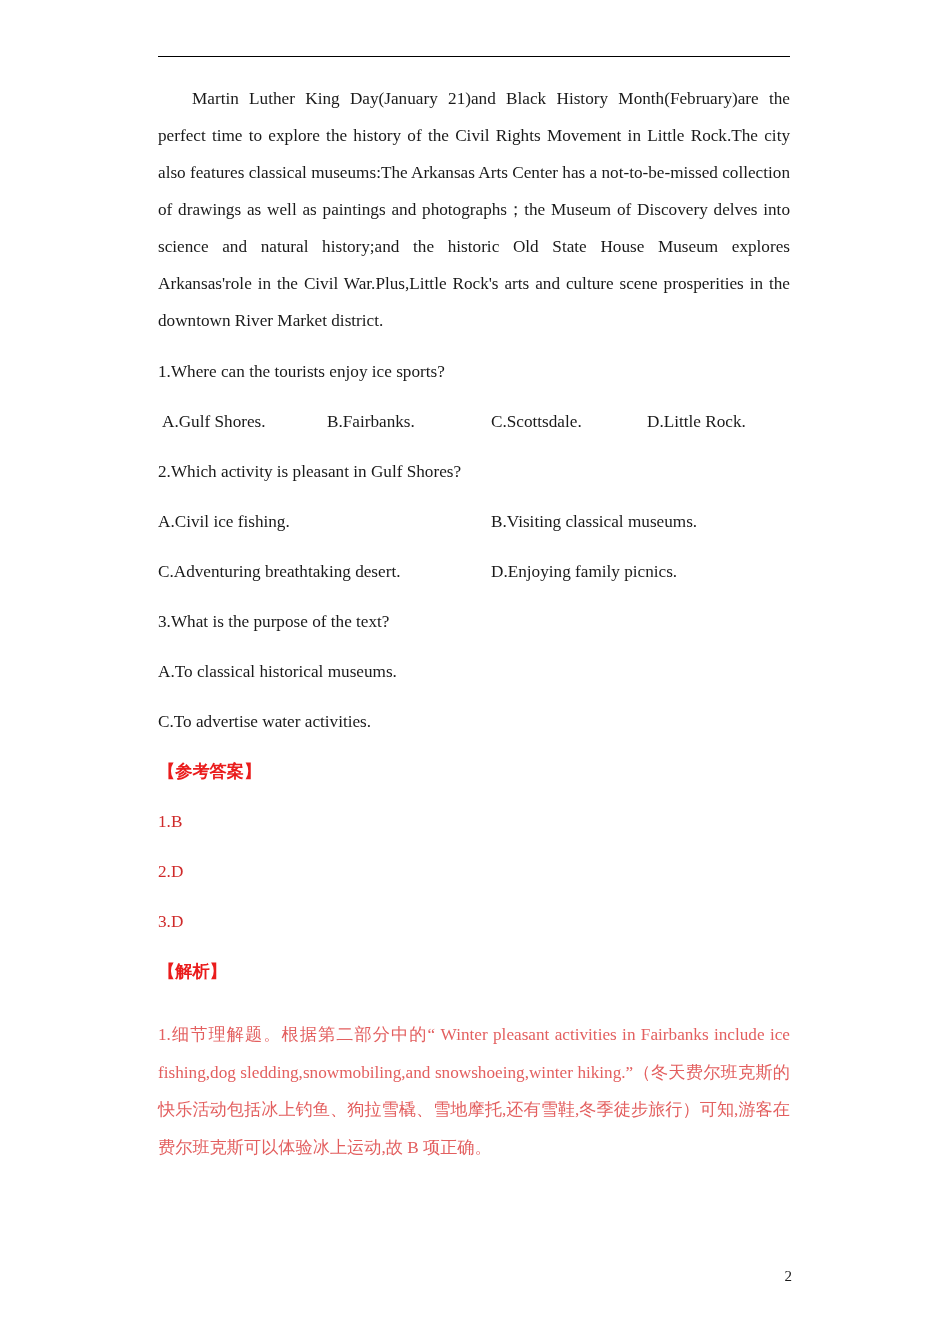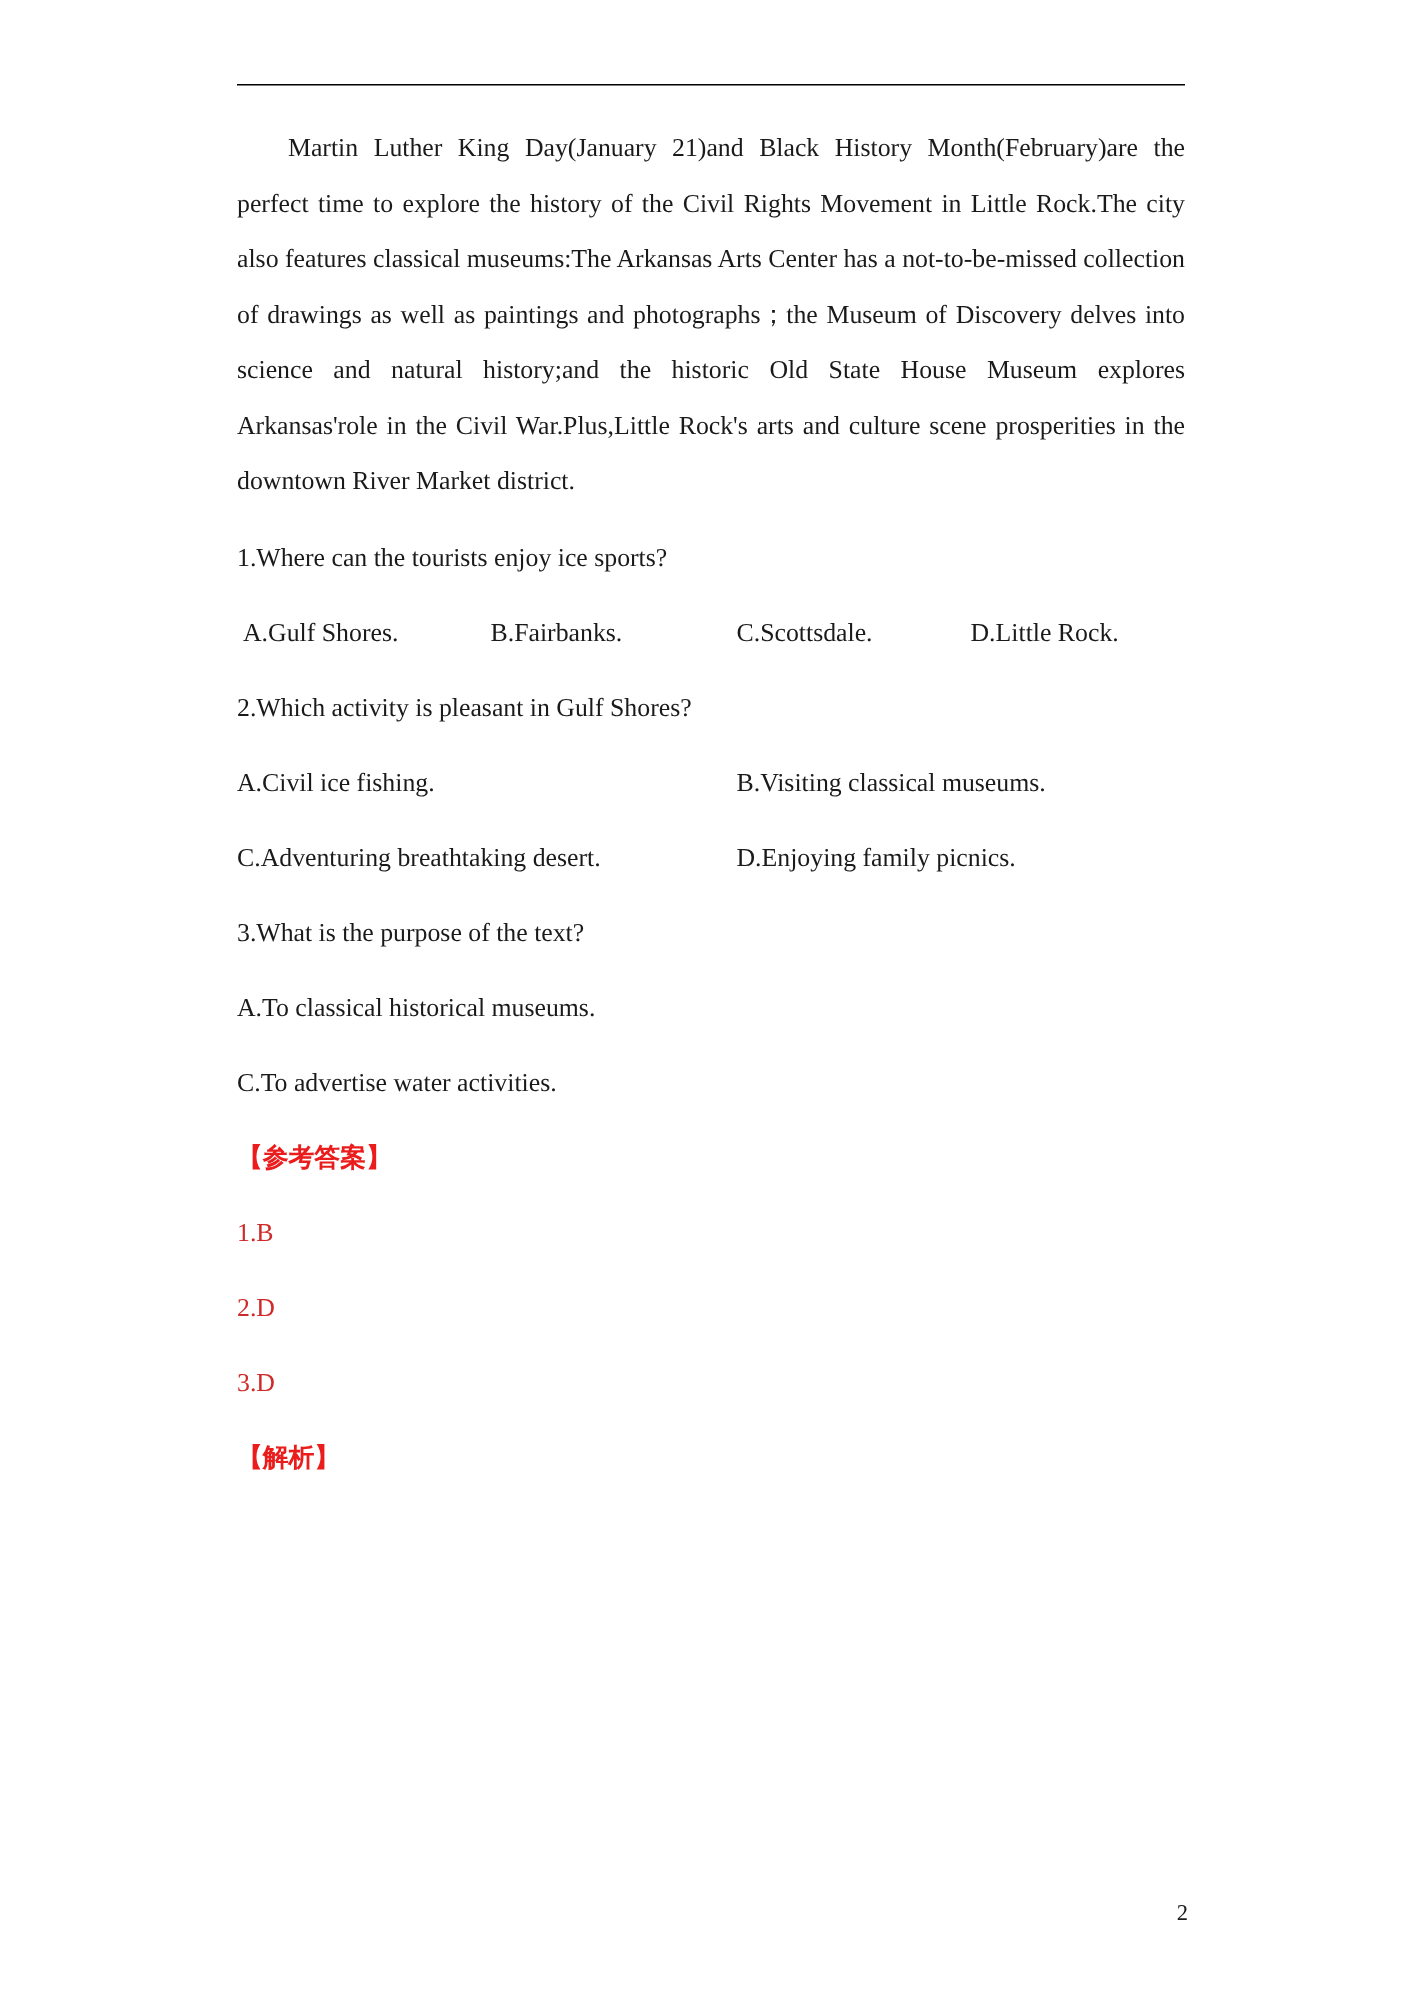--- a/index.html
+++ b/index.html
@@ -193,18 +193,19 @@
     <div class="block-gap-sm"></div>
     <p class="ans-item">2.D</p>
     <div class="block-gap-sm"></div>
     <p class="ans-item">3.D</p>
 
     <div class="block-gap-sm"></div>
 
     <p class="ans-heading">【解析】</p>
     <div class="block-gap-sm"></div>
     <div class="block-gap-sm"></div>
+    <p class="analysis lastline-left">1.细节理解题。根据第二部分中的“ Winter pleasant activities in Fairbanks include ice fishing,dog sledding,snowmobiling,and snowshoeing,winter hiking.”（冬天费尔班克斯的快乐活动包括冰上钓鱼、狗拉雪橇、雪地摩托,还有雪鞋,冬季徒步旅行）可知,游客在费尔班克斯可以体验冰上运动,故 B 项正确。</p>
 
   </div>
 
   <div class="page-number">2</div>
 
 </div>
 
 </body></html>

